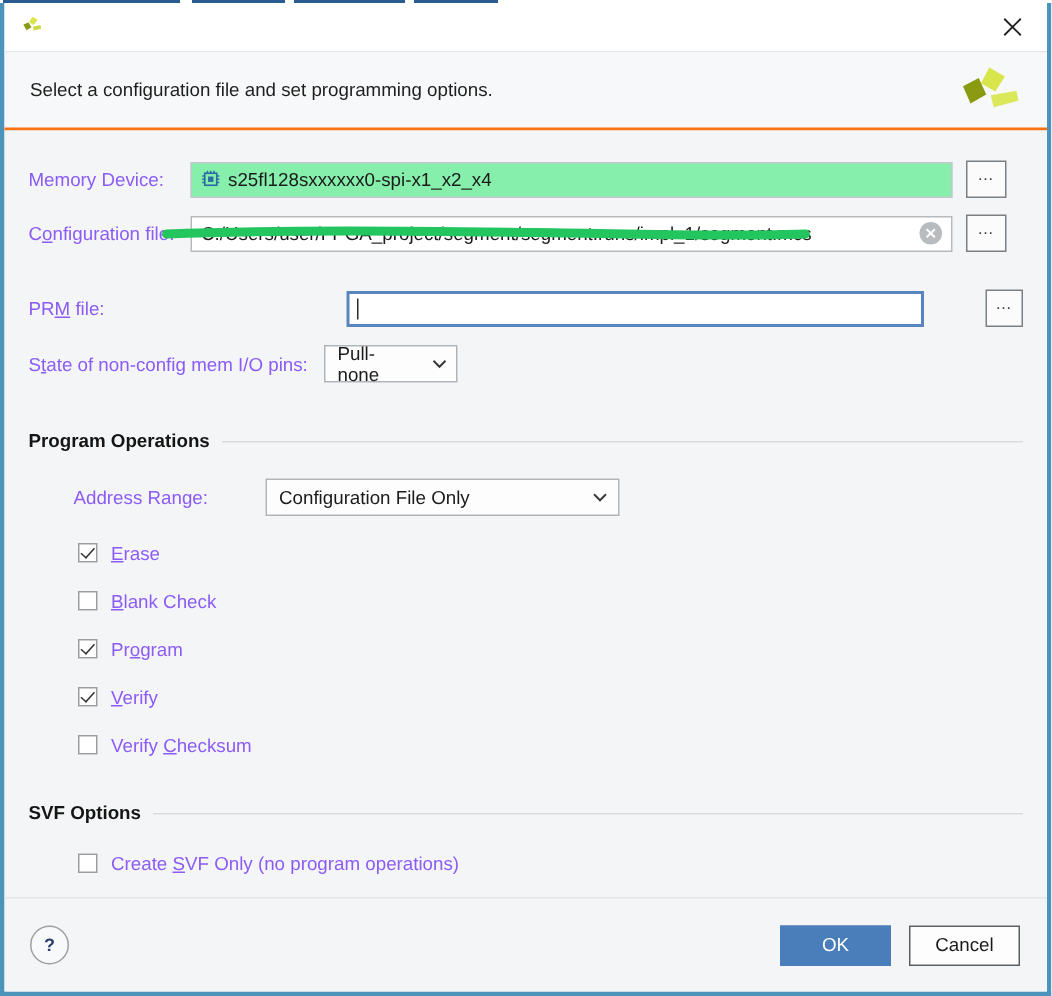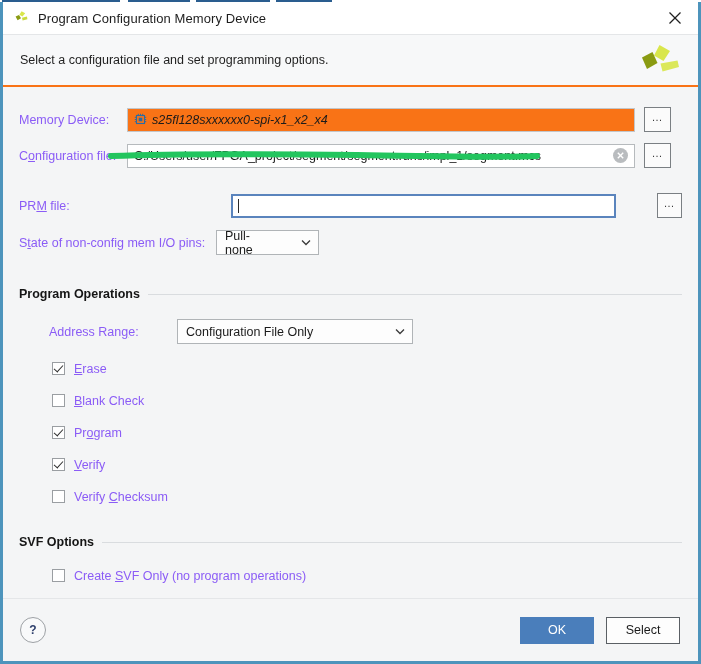--- a/index.html
+++ b/index.html
@@ -138,23 +138,22 @@
     border: 1px solid #b6babd;
     background: #ffffff;
     display: flex;
     align-items: center;
     padding: 0 6px;
     font-size: 12.5px;
     color: #1b1b1b;
     position: relative;
   }
   .field.readonly {
-    background: #f97316;
+    background: #86efac;
     border: 1px solid #c3c6c9;
-    font-style: italic;
   }
   .field.focused {
     border: 2px solid #5a84bd;
     padding: 0 5px;
   }
 
   .browse-btn {
     box-sizing: border-box;
     width: 27px;
     height: 25px;
@@ -338,21 +337,20 @@
   <div class="window">
 
     <div class="titlebar">
       <div class="titlebar-icon">
         <svg width="18" height="18" viewBox="0 0 18 18">
           <polygon points="8.6,2.2 12.2,4.2 9.4,7.6 6.4,5.8" fill="#d9e64b"></polygon>
           <polygon points="2.6,7.4 6.0,6.0 8.0,9.2 4.6,11.2" fill="#8a9b12"></polygon>
           <polygon points="9.0,8.8 14.0,7.6 14.4,10.2 9.6,11.4" fill="#c9da3f"></polygon>
         </svg>
       </div>
-      <div class="titlebar-text">Program Configuration Memory Device</div>
       <div class="close-btn">
         <svg width="14" height="14" viewBox="0 0 14 14">
           <line x1="1.5" y1="1.5" x2="12.5" y2="12.5" stroke="#202020" stroke-width="1.2"></line>
           <line x1="12.5" y1="1.5" x2="1.5" y2="12.5" stroke="#202020" stroke-width="1.2"></line>
         </svg>
       </div>
     </div>
 
     <div class="header-band">
       <div class="header-text">Select a configuration file and set programming options.</div>
@@ -408,21 +406,21 @@
         <div class="lbl" style="width:197px;">PR<u>M</u> file:</div>
         <div class="field focused" style="width:420px;">
           <span class="caret"></span>
           <span></span>
         </div>
         <div class="browse-btn" style="margin-left:9px;">…</div>
       </div>
 
       <div class="row" style="margin-top:12px;">
         <div class="lbl" style="width:197px;">S<u>t</u>ate of non-config mem I/O pins:</div>
-        <div class="combo" style="width:103px;gap:25px;">
+        <div class="combo" style="width:89px;gap:25px;">
           <span>Pull-none</span>
           <span class="chev">
             <svg width="10" height="7" viewBox="0 0 10 7">
               <polyline points="1,1.5 5,5.5 9,1.5" fill="none" stroke="#3a3a3a" stroke-width="1.3"></polyline>
             </svg>
           </span>
         </div>
       </div>
 
       <div class="group-head" style="margin-top:30px;">
@@ -480,17 +478,17 @@
       <svg class="highlight-line" style="left:104px; top:60px; width:440px; height:16px;">
         <path d="M4,9 C80,6 170,7 250,8 C330,9 380,11 430,9" stroke="#22c55e" stroke-width="6" fill="none" stroke-linecap="round"></path>
       </svg>
 
     </div>
 
     <div class="footer">
       <div class="help-btn">?</div>
       <div class="footer-spacer"></div>
       <div class="btn primary">OK</div>
-      <div class="btn">Select</div>
+      <div class="btn">Cancel</div>
     </div>
 
   </div>
 </div>
 
 </body></html>

